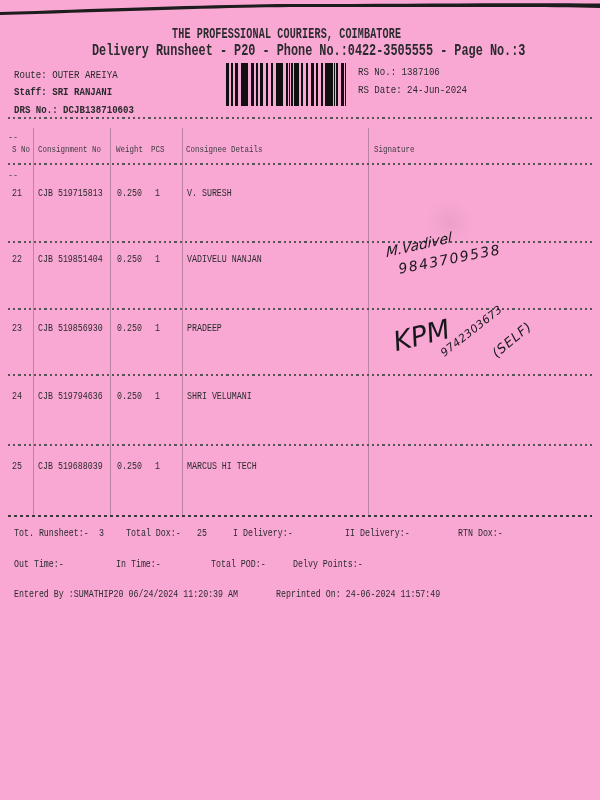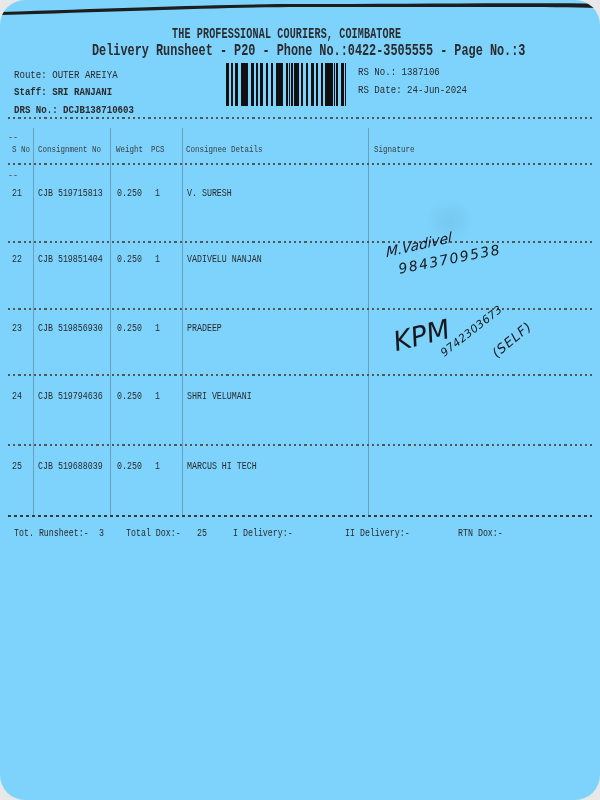--- a/index.html
+++ b/index.html
@@ -1,17 +1,17 @@
 <!DOCTYPE html>
 <html><head>
 <meta charset="utf-8">
 <style>
   html,body{margin:0;padding:0;background:#e8e8e8;}
-  .page{position:relative;width:600px;height:800px;background:#7dd3fc;overflow:hidden;
-        font-family:"Liberation Mono",monospace;border-radius:25px;}
+  .page{position:relative;width:600px;height:800px;background:#f9a8d4;overflow:hidden;
+        font-family:"Liberation Mono",monospace;}
   .abs{position:absolute;}
   .print{font-family:"Liberation Mono",monospace;color:#2b2b2e;white-space:nowrap;
          transform-origin:left top;}
   .company{font-size:14px;font-weight:700;transform:scaleX(.72);letter-spacing:.2px;}
   .subtitle{font-size:16px;font-weight:700;transform:scaleX(.74);}
   .hinfo{font-size:11.5px;font-weight:500;transform:scaleX(.79);}
   .hinfo.b{font-weight:700;}
   .thead{font-size:9.5px;color:#3c3c40;transform:scaleX(.79);}
   .cell{font-size:10.5px;font-weight:500;transform:scaleX(.79);}
   .foot{font-size:10.5px;font-weight:500;transform:scaleX(.79);}
@@ -126,16 +126,26 @@
   <div class="abs" style="left:0;top:527px;width:600px;height:14px;">
     <span class="abs print foot" style="left:14px;">Tot. Runsheet:-</span>
     <span class="abs print foot" style="left:99px;">3</span>
     <span class="abs print foot" style="left:126px;">Total Dox:-</span>
     <span class="abs print foot" style="left:197px;">25</span>
     <span class="abs print foot" style="left:233px;">I Delivery:-</span>
     <span class="abs print foot" style="left:345px;">II Delivery:-</span>
     <span class="abs print foot" style="left:458px;">RTN Dox:-</span>
   </div>
 
+  <div class="abs" style="left:0;top:558px;width:600px;height:14px;">
+    <span class="abs print foot" style="left:14px;">Out Time:-</span>
+    <span class="abs print foot" style="left:116px;">In Time:-</span>
+    <span class="abs print foot" style="left:211px;">Total POD:-</span>
+    <span class="abs print foot" style="left:293px;">Delvy Points:-</span>
+  </div>
 
+  <div class="abs" style="left:0;top:588px;width:600px;height:14px;">
+    <span class="abs print foot" style="left:14px;">Entered By :SUMATHIP20 06/24/2024 11:20:39 AM</span>
+    <span class="abs print foot" style="left:276px;">Reprinted On: 24-06-2024 11:57:49</span>
+  </div>
 
 
 </div>
 
 </body></html>

